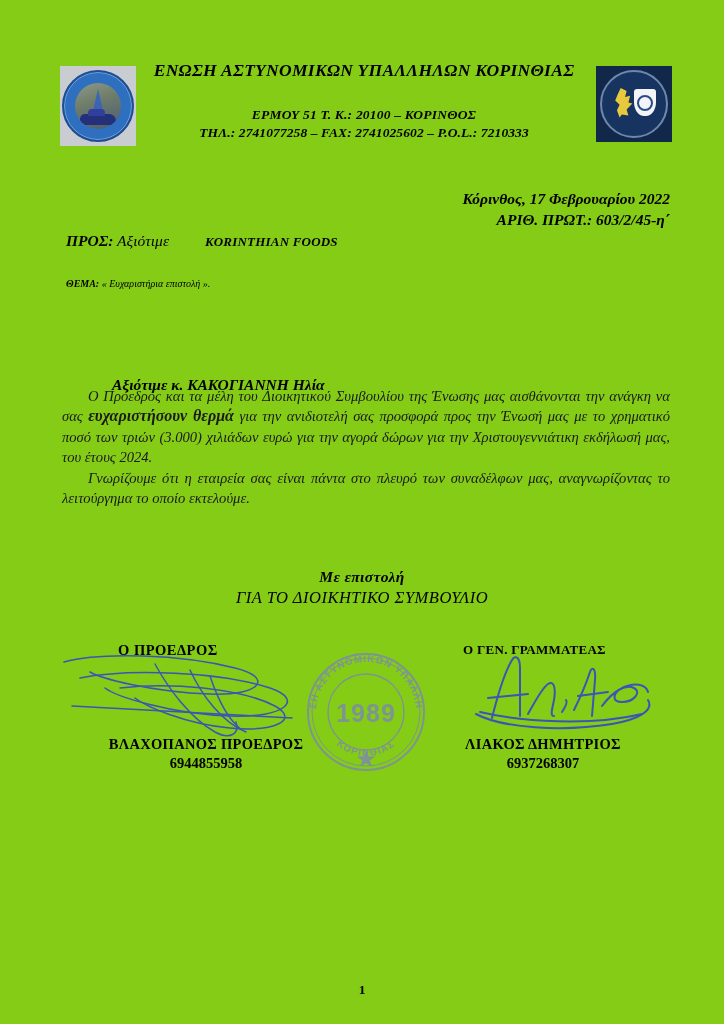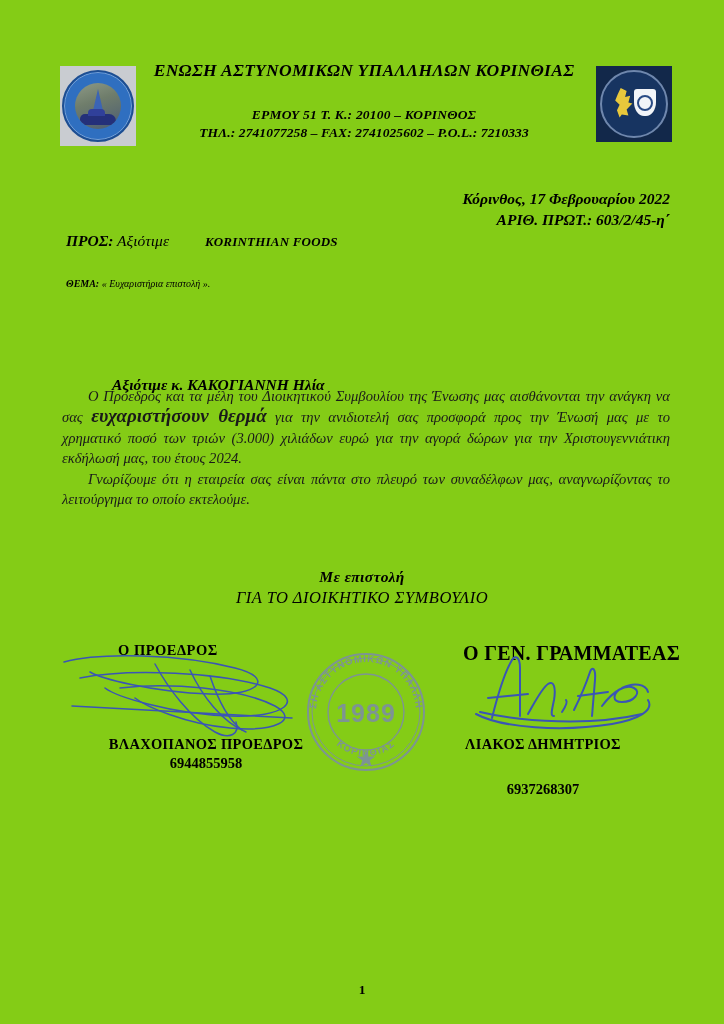--- a/index.html
+++ b/index.html
@@ -220,21 +220,21 @@
     left: 62px;
     right: 54px;
     top: 386px;
     font-size: 14.6px;
     font-style: italic;
     line-height: 20.4px;
     text-align: justify;
     color: #1a1a1a;
   }
   .body-text p { margin: 0; text-indent: 26px; }
-  .body-text b { font-weight: bold; font-size: 19px; }
+  .body-text b { font-weight: bold; font-size: 16px; }
 
   
   .closing {
     position: absolute;
     left: 0;
     right: 0;
     top: 568px;
     text-align: center;
   }
   .closing .reg {
@@ -256,21 +256,21 @@
     left: 118px;
     top: 642px;
     font-size: 14.5px;
     font-weight: bold;
     letter-spacing: 0.5px;
   }
   .sig-right-title {
     position: absolute;
     left: 463px;
     top: 642px;
-    font-size: 20px;
+    font-size: 13px;
     font-weight: bold;
     letter-spacing: 0.3px;
   }
   .sig-left-name {
     position: absolute;
     left: 106px;
     top: 736px;
     width: 200px;
     text-align: center;
     font-size: 14.5px;
@@ -292,21 +292,21 @@
     top: 736px;
     width: 200px;
     text-align: center;
     font-size: 14.5px;
     font-weight: bold;
     letter-spacing: 0.3px;
   }
   .sig-right-phone {
     position: absolute;
     left: 443px;
-    top: 781px;
+    top: 755px;
     width: 200px;
     text-align: center;
     font-size: 14.5px;
     font-weight: bold;
   }
 
   .sig-scribble-left {
     position: absolute;
     left: 60px;
     top: 648px;

